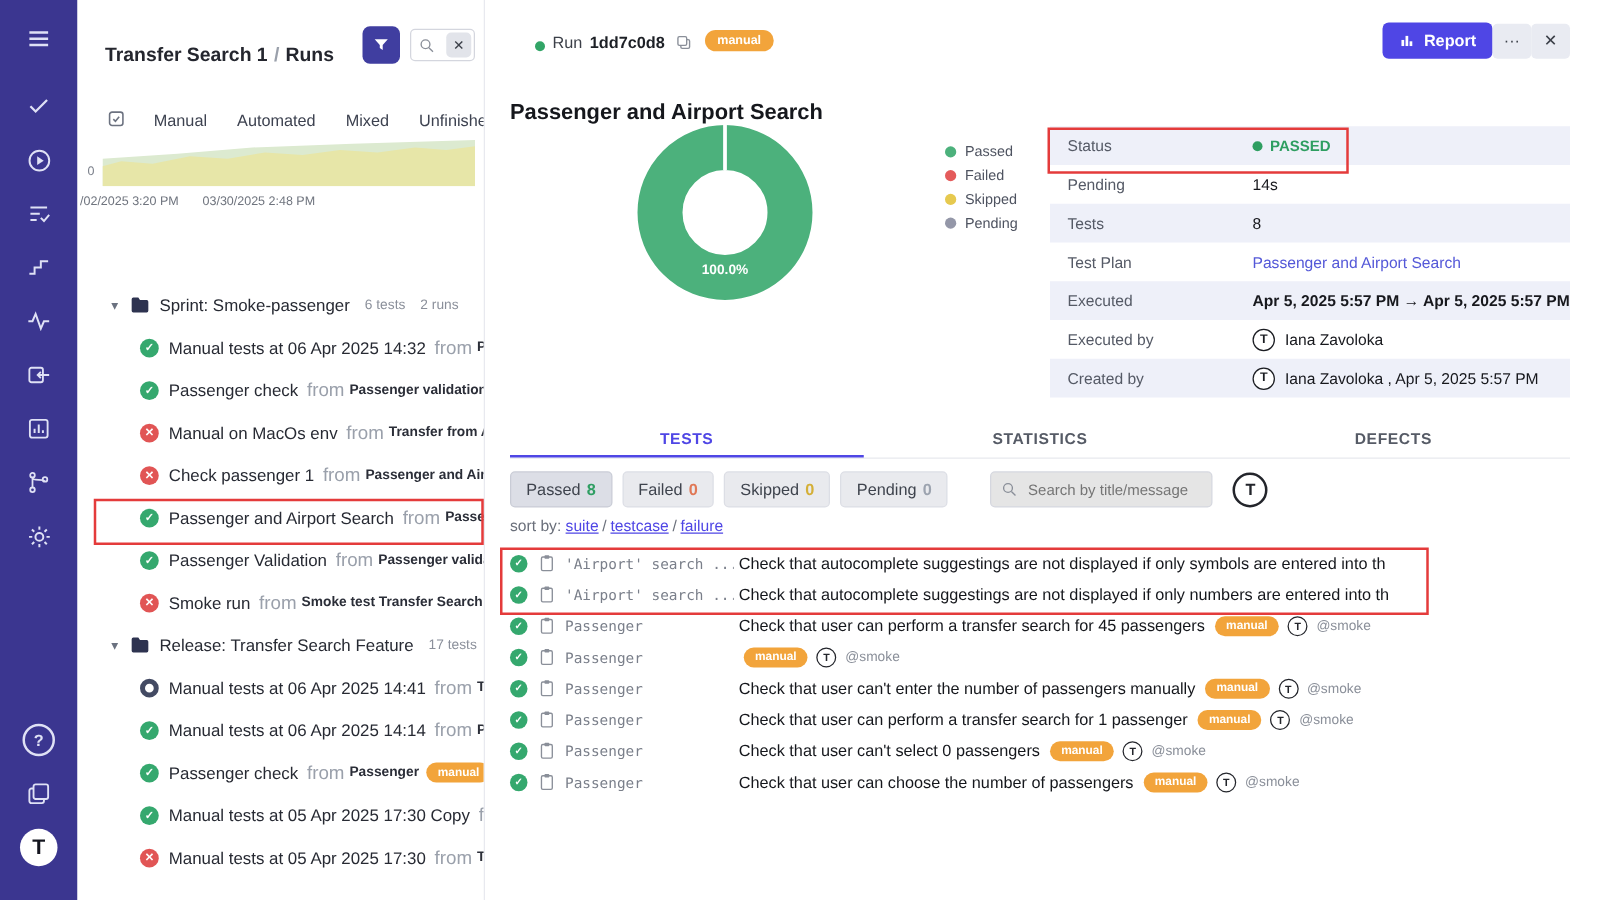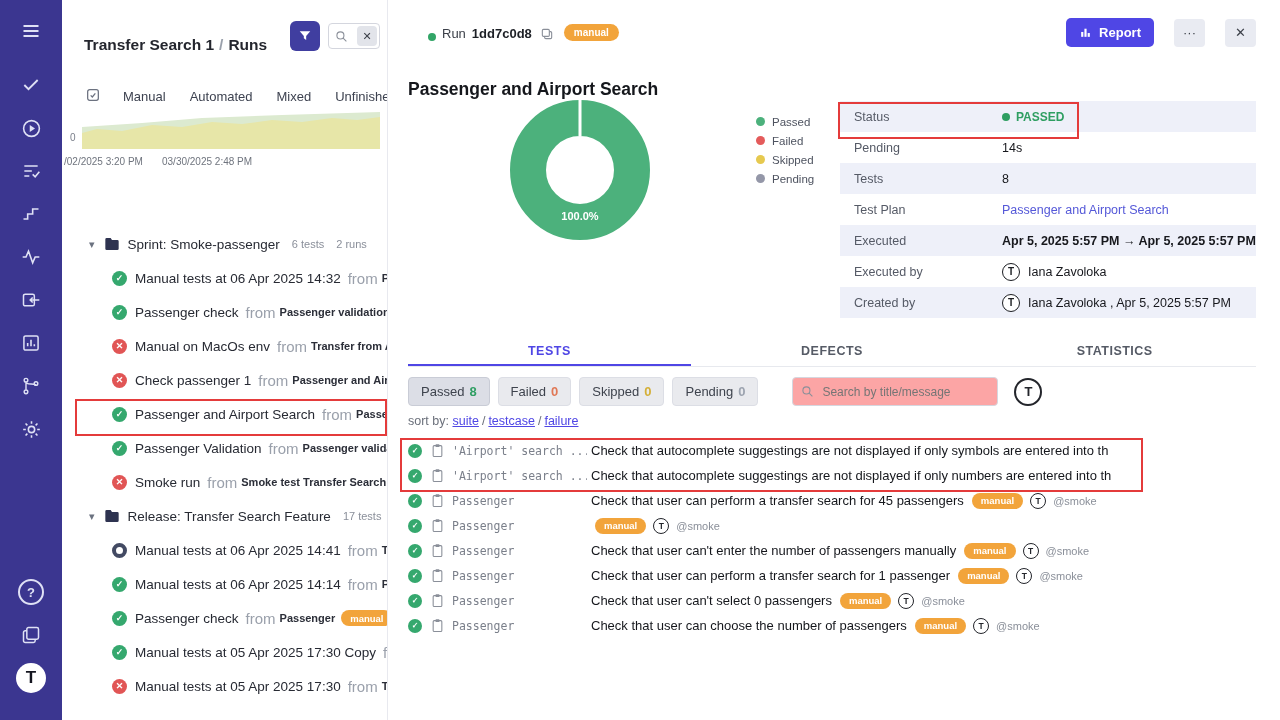--- a/index.html
+++ b/index.html
@@ -71,21 +71,21 @@
 
   
   .main{position:absolute;left:388px;top:0;width:892px;height:720px;background:#fff;}
   .m-head-left{position:absolute;left:40px;top:24px;display:flex;align-items:flex-end;gap:6px;}
   .rdot{width:8px;height:8px;border-radius:50%;background:#32a567;}
   .runw{font-size:13px;color:#3c4049;}
   .runid{font-size:13px;font-weight:700;color:#1d2026;}
   .cpy{display:flex;margin-left:2px;cursor:pointer;}
   .m-badge{background:#f2a43b;color:#fff;font-size:10px;font-weight:700;padding:3px 10px;
            border-radius:10px;margin-left:4px;}
-  .m-head-right{position:absolute;right:24px;top:18px;display:flex;gap:20px;align-items:center;}
+  .m-head-right{position:absolute;right:24px;top:18px;display:flex;gap:0;align-items:center;}
   .btn-report{background:#4f46e5;color:#fff;border:none;border-radius:5px;padding:7px 13px;
            font-size:13px;font-weight:600;display:flex;align-items:center;gap:7px;cursor:pointer;
            font-family:"Liberation Sans",sans-serif;}
   .btn-sq{width:31px;height:28px;background:#e9ebf2;border:none;border-radius:4px;color:#3c4049;
            font-size:13px;display:flex;align-items:center;justify-content:center;cursor:pointer;}
   .m-title{position:absolute;left:20px;top:64px;font-size:17.5px;font-weight:700;color:#15171c;}
 
   .donut-wrap{position:absolute;left:120px;top:98px;width:144px;height:144px;}
   .donut-label{position:absolute;left:50%;top:112px;transform:translateX(-50%);
            color:#fff;font-size:11px;font-weight:700;}
@@ -116,22 +116,22 @@
         color:#565b66;padding-top:6px;cursor:pointer;box-sizing:border-box;}
   .m-tab.active{color:#4f46e5;border-bottom:2px solid #4f46e5;}
 
   .filters{position:absolute;left:20px;top:377px;display:flex;gap:8px;align-items:center;}
   .fbtn{background:#e9eaee;border:1px solid #dcdee5;border-radius:4px;padding:6px 12px;
         font-size:13px;color:#3e434d;display:flex;gap:5px;align-items:center;cursor:pointer;
         font-family:"Liberation Sans",sans-serif;}
   .fbtn.active{background:#dcdee6;border-color:#c9ccd6;}
   .fcnt{font-weight:600;}
   .fcnt.c0{color:#2f9e63;} .fcnt.c1{color:#e07856;} .fcnt.c2{color:#d4af37;} .fcnt.c3{color:#9ca3af;}
-  .m-search{margin-left:26px;width:206px;height:29px;border:1px solid #d5d7df;border-radius:4px;
-        display:flex;align-items:center;padding:0 8px;gap:6px;box-sizing:border-box;background:#fca5a5;}
+  .m-search{margin-left:26px;width:178px;height:29px;border:1px solid #d5d7df;border-radius:4px;
+        display:flex;align-items:center;padding:0 8px;gap:6px;box-sizing:border-box;background:#e5e5e5;}
   .m-search input{border:none;outline:none;flex:1;font-size:12px;color:#3e434d;min-width:0;
         font-family:"Liberation Sans",sans-serif;background:transparent;}
   .tfilter{width:28px;height:28px;border-radius:50%;border:2px solid #23252b;background:#fff;
         display:flex;align-items:center;justify-content:center;font-size:13px;font-weight:800;
         color:#23252b;margin-left:8px;cursor:pointer;box-sizing:border-box;}
 
   .sortrow{position:absolute;left:20px;top:414px;font-size:12.5px;color:#6a6f7a;}
   .slink{color:#4f46e5;text-decoration:underline;cursor:pointer;}
   .ssep{color:#6a6f7a;padding:0 3px;}
 
@@ -478,22 +478,22 @@
         <span class="ilabel">Created by</span>
         <span class="uflex">
             <span class="avatar">T</span>
             <span class="ival">Iana Zavoloka , Apr 5, 2025 5:57 PM</span>
           </span>
       </div>
     </div>
 
     <div class="m-tabs">
       <div class="m-tab active">TESTS</div>
+      <div class="m-tab">STATISTICS</div>
       <div class="m-tab">DEFECTS</div>
-      <div class="m-tab">STATISTICS</div>
     </div>
 
     <div class="filters">
       <button class="fbtn active">
           <span>Passed</span>
           <span class="fcnt c0">8</span>
         </button>
       <button class="fbtn">
           <span>Failed</span>
           <span class="fcnt c1">0</span>

